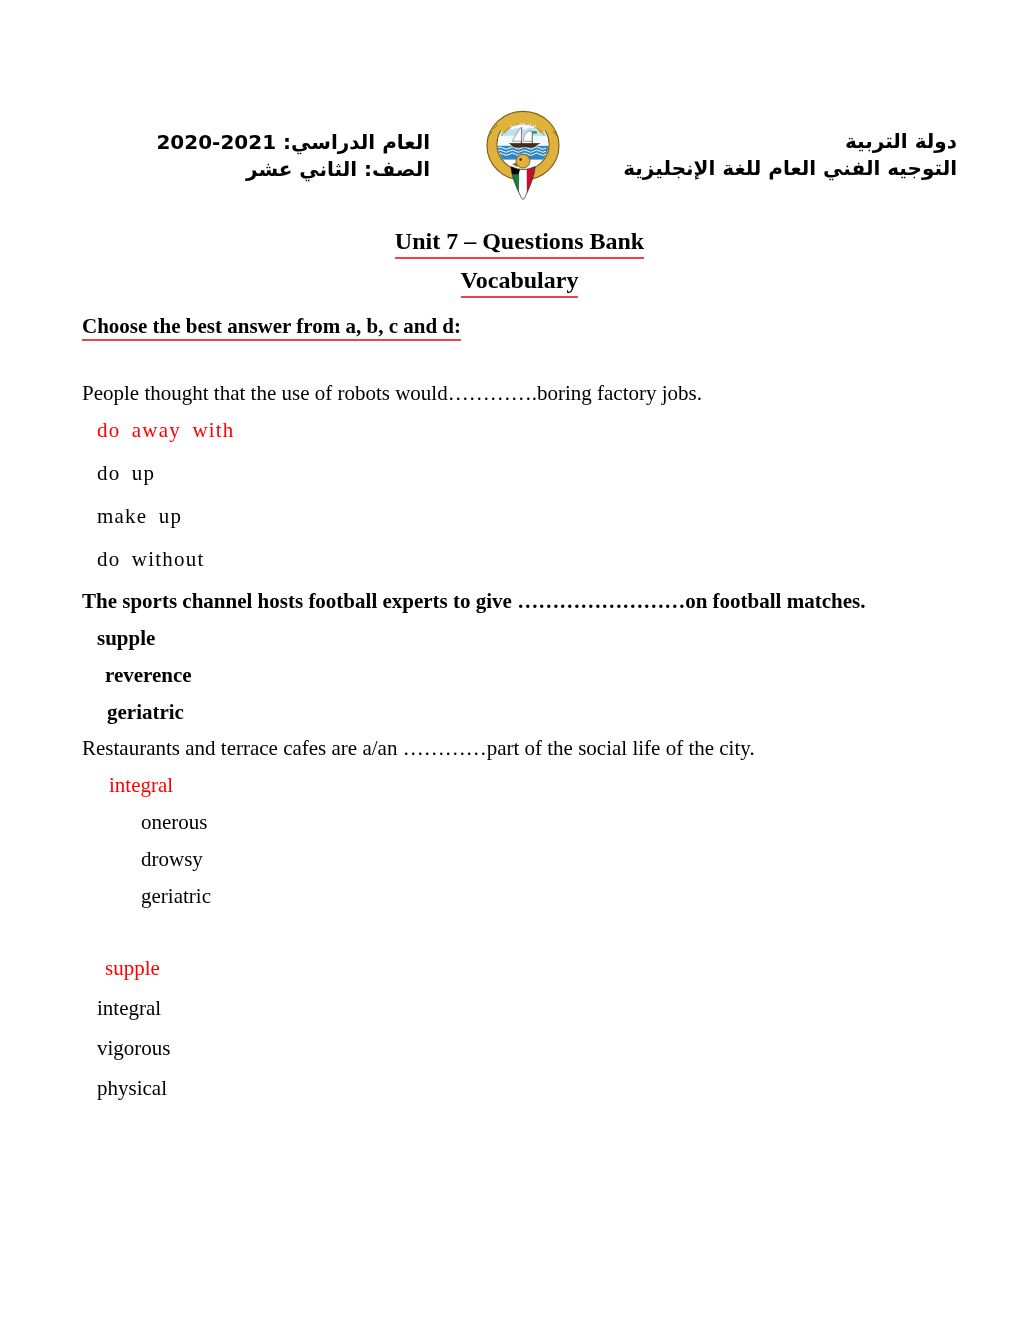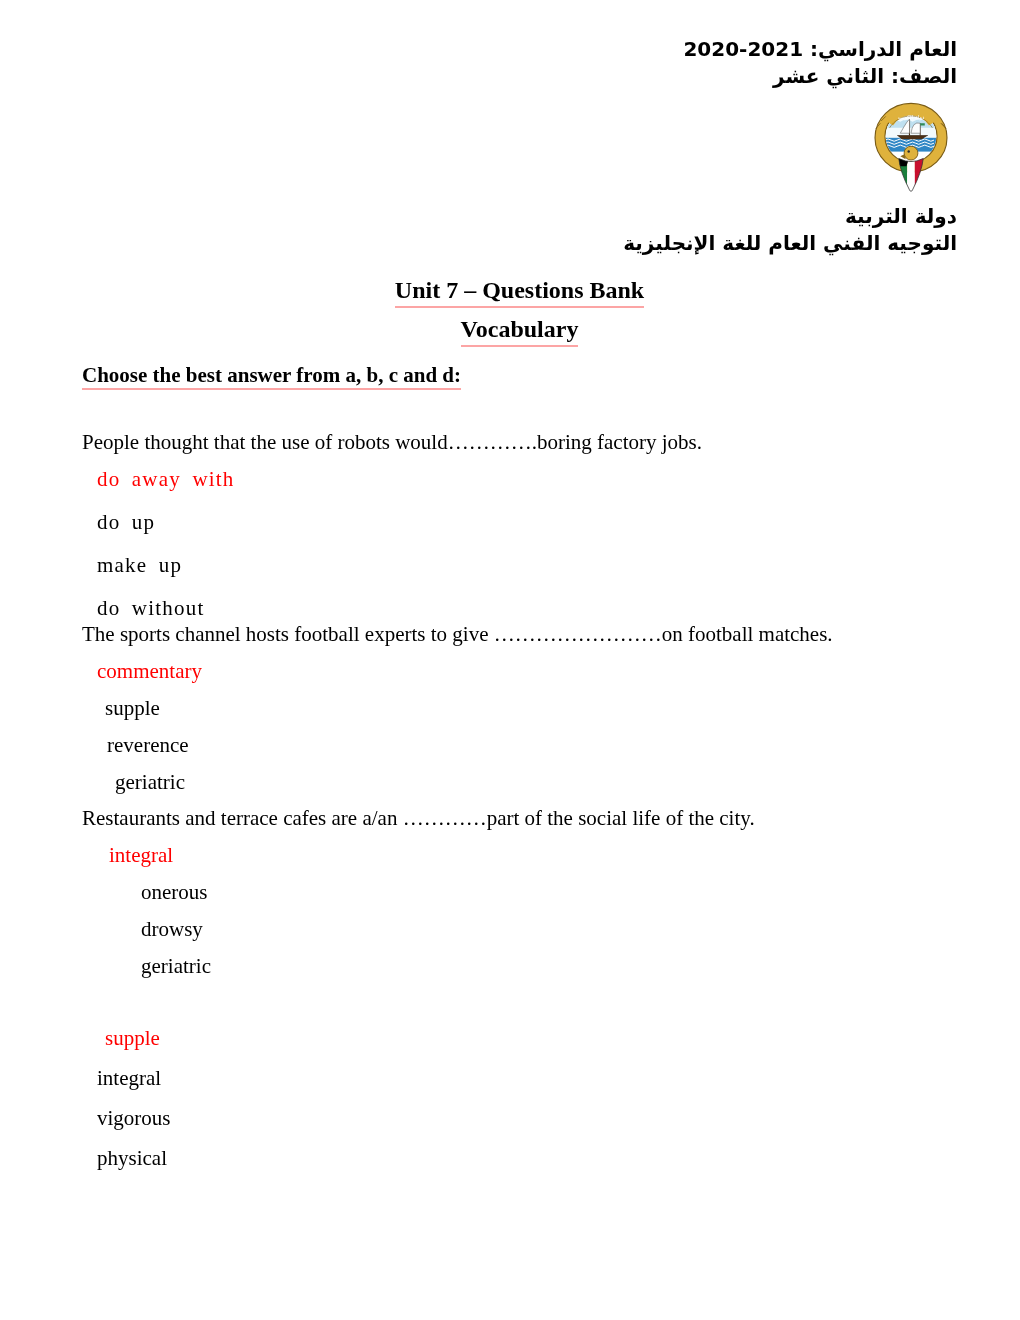--- a/index.html
+++ b/index.html
@@ -6,54 +6,54 @@
   body {
     width: 1020px; height: 1320px;
     font-family: "Liberation Serif", serif;
     color: #000;
     position: relative;
     overflow: hidden;
   }
   .page { padding: 0 63px 0 82px; box-sizing: border-box; }
 
   
-  .header { display: flex; align-items: flex-end; padding-top: 30px; flex-direction: column; }
+  .header { display: flex; align-items: center; padding-top: 98px; }
   .arabic {
     direction: rtl;
     font-family: "DejaVu Sans", sans-serif;
     font-weight: bold;
     font-size: 20px;
     line-height: 27px;
     white-space: nowrap;
   }
   .header-left  { width: 348px; margin-top: 6px; }
   .header-right { flex: 1; margin-top: 3px; }
   .logo-wrap { flex: 0 0 auto; margin-left: 47px; margin-top: 8px; width: 92px; }
 
   
   .title-block { text-align: center; margin-top: 18px; }
   .title-line { font-size: 24px; font-weight: bold; line-height: 30px; margin: 0; }
   .title-line + .title-line { margin-top: 6px; }
-  .u { display: inline-block; border-bottom: 2px solid #fca5a5; padding-bottom: 1px; }
+  .u { display: inline-block; border-bottom: 2px solid #ef4444; padding-bottom: 1px; }
 
   .instruction {
     margin-top: 16px;
     font-size: 21px; font-weight: bold; line-height: 24px;
   }
 
   
   .question .stem { margin: 0; font-size: 21px; line-height: 24px; }
   .question ul.options {
     list-style: none;
     margin: 13px 0 0 0;
     padding: 0 0 0 15px;
     font-size: 21px; line-height: 24px;
   }
   .q1 { margin-top: 40px; }
-  .q2 { margin-top: 2px; }
+  .q2 { margin-top: 18px; font-weight: bold; }
   .q3 { margin-top: 12px; }
   .q4 { margin-top: 48px; }
   .q1 ul.options li + li { margin-top: 19px; }
   .q2 ul.options li + li { margin-top: 13px; }
   .q3 ul.options li + li { margin-top: 13px; margin-left: 44px; }
   .q4 ul.options li + li { margin-top: 16px; }
   .q4 ul.options { margin-top: 32px; }
   .q1 ul.options { letter-spacing: 1.2px; word-spacing: 5px; }
   .q2 ul.options li:nth-child(2) { padding-left: 8px; }
   .q2 ul.options li:nth-child(3) { padding-left: 10px; }
@@ -143,21 +143,20 @@
         <li class="correct">do away with</li>
         <li>do up</li>
         <li>make up</li>
         <li>do without</li>
       </ul>
     </div>
 
     <div class="question q2">
       <p class="stem">The sports channel hosts football experts to give ……………………on football matches.</p>
       <ul class="options">
-        <li class="correct">commentary</li>
         <li>supple</li>
         <li>reverence</li>
         <li>geriatric</li>
       </ul>
     </div>
 
     <div class="question q3">
       <p class="stem">Restaurants and terrace cafes are a/an …………part of the social life of the city.</p>
       <ul class="options">
         <li class="correct">integral</li>

